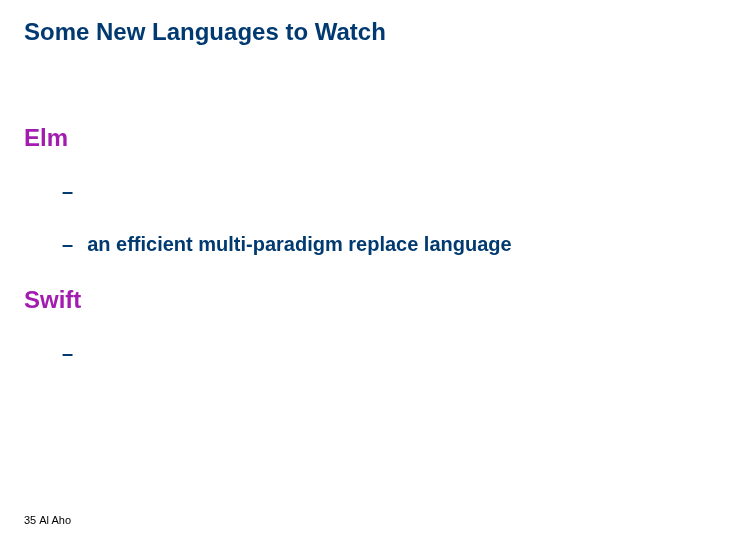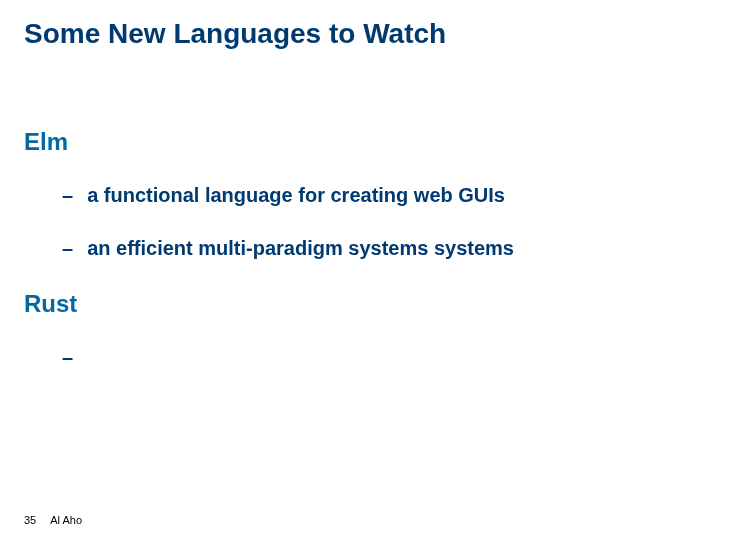--- a/index.html
+++ b/index.html
@@ -16,26 +16,26 @@
     overflow: hidden;
   }
   .slide {
     width: 100%;
     height: 100%;
     padding: 18px 24px 0 24px;
     position: relative;
   }
   .title {
     color: #003a70;
-    font-size: 28px;
+    font-size: 24px;
     font-weight: bold;
     margin-bottom: 78px;
   }
   .section-heading {
-    color: #0369a1;
+    color: #a21caf;
     font-size: 24px;
     font-weight: bold;
     margin-bottom: 28px;
   }
   .bullet-row {
     display: flex;
     align-items: baseline;
     margin-left: 38px;
     margin-bottom: 30px;
   }
@@ -50,21 +50,21 @@
     color: #003a70;
     font-size: 20px;
     font-weight: bold;
   }
   .footer {
     position: absolute;
     bottom: 14px;
     left: 24px;
     display: flex;
     align-items: baseline;
-    gap: 14px;
+    gap: 3px;
   }
   .page-number {
     color: #000000;
     font-size: 11px;
   }
   .author {
     color: #000000;
     font-size: 11px;
     text-align: center;
   }
@@ -72,33 +72,32 @@
 </head>
 <body>
 
 <div class="slide">
   <h1 class="title">Some New Languages to Watch</h1>
 
   <div>
     <h2 class="section-heading">Elm</h2>
     <div class="bullet-row">
       <span class="bullet-dash">–</span>
-      <span class="bullet-text">a functional language for creating web GUIs</span>
     </div>
   </div>
 
   <div>
     <div class="bullet-row">
       <span class="bullet-dash">–</span>
-      <span class="bullet-text">an efficient multi-paradigm systems systems</span>
+      <span class="bullet-text">an efficient multi-paradigm replace language</span>
     </div>
   </div>
 
   <div>
-    <h2 class="section-heading">Rust</h2>
+    <h2 class="section-heading">Swift</h2>
     <div class="bullet-row">
       <span class="bullet-dash">–</span>
     </div>
   </div>
 
   <div class="footer">
     <span class="page-number">35</span>
     <span class="author">Al Aho</span>
   </div>
 </div>

